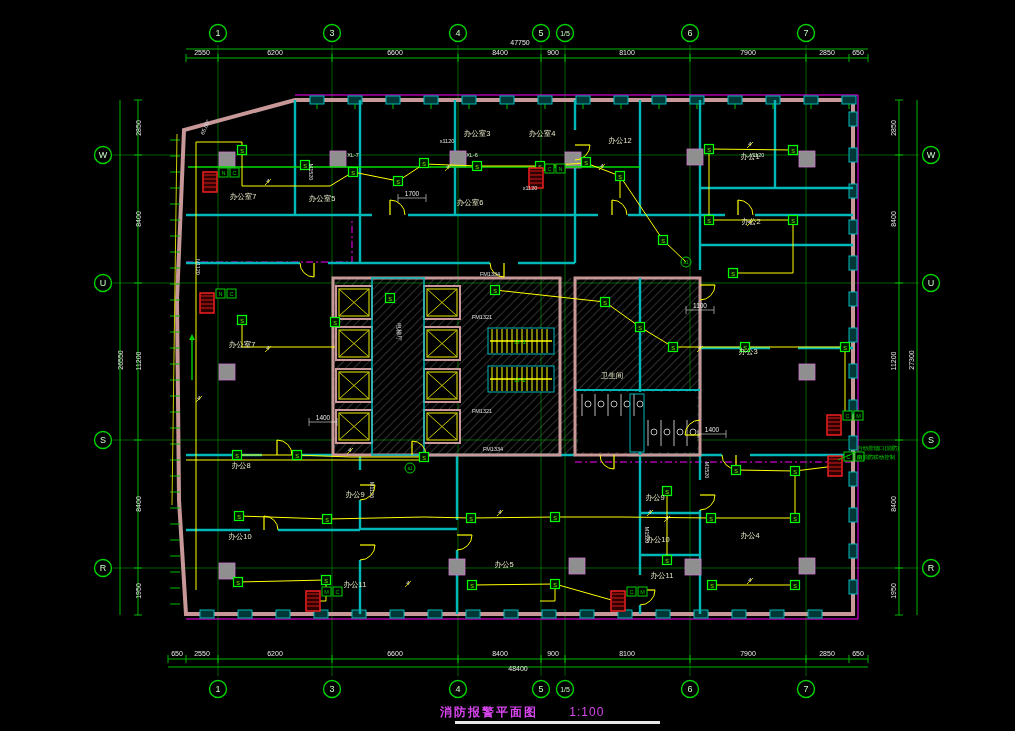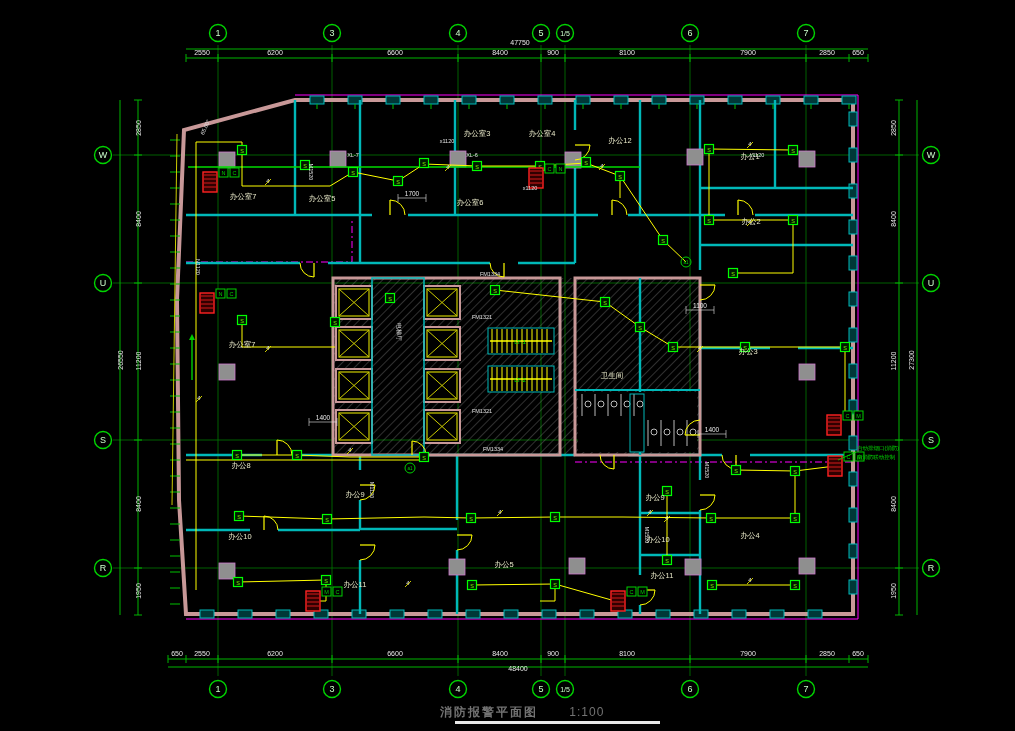--- a/index.html
+++ b/index.html
@@ -1,19 +1,19 @@
 <!DOCTYPE html>
 <html><head>
 <meta charset="utf-8">
 <style>
   html,body{margin:0;padding:0;background:#000;}
   #canvas{position:relative;width:1015px;height:731px;background:#000;overflow:hidden;
           font-family:"Liberation Sans",sans-serif;}
   #plan{position:absolute;left:0;top:0;}
-  #titleblock{position:absolute;left:440px;top:704px;color:#737373;font-size:12px;
+  #titleblock{position:absolute;left:440px;top:704px;color:#d946ef;font-size:12px;
               font-weight:bold;letter-spacing:2px;white-space:nowrap;}
   #titleblock .scale{margin-left:26px;letter-spacing:1px;font-weight:normal;}
   #title-underline{position:absolute;left:455px;top:721px;width:205px;height:3px;
                    background:#e8e8e8;}
 </style>
 </head>
 <body>
 
 <div id="canvas">
   <svg id="plan" width="1015" height="731">

